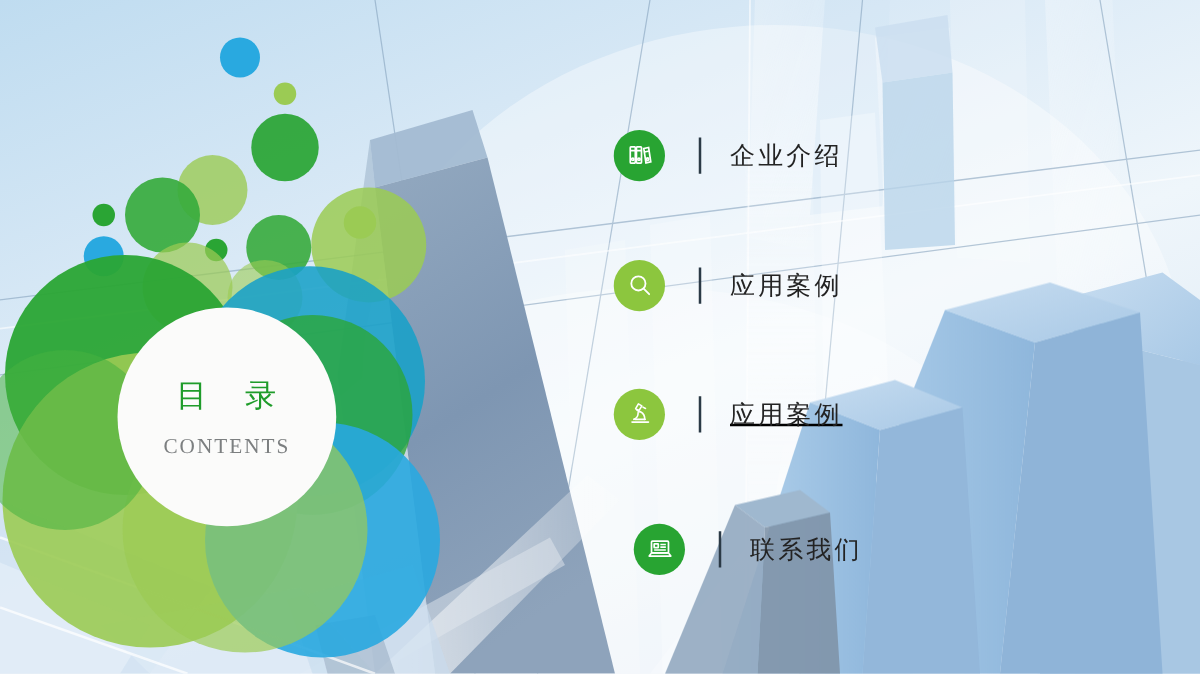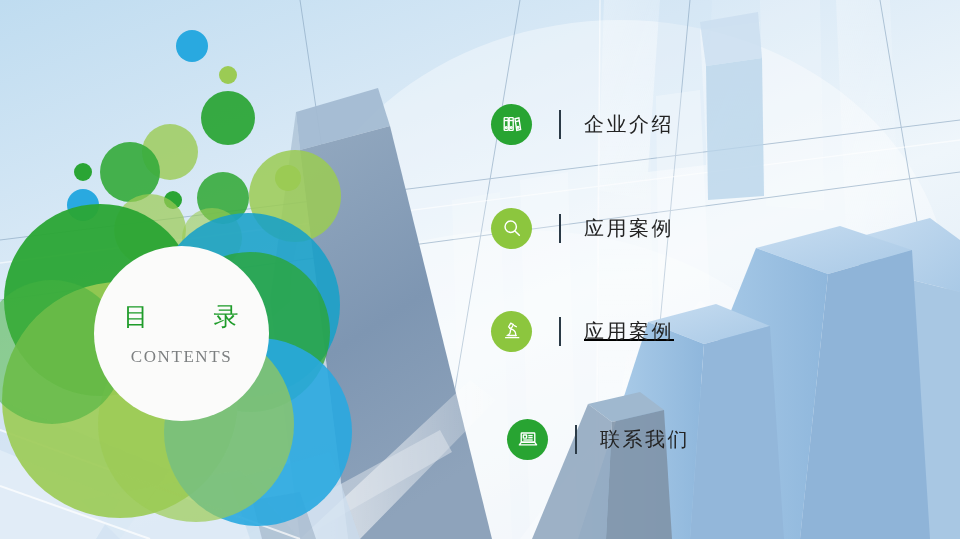--- a/index.html
+++ b/index.html
@@ -77,21 +77,21 @@
     z-index: 35;
     display: flex;
     flex-direction: column;
     align-items: center;
     justify-content: center;
   }
   #contents-circle .cn {
     font-size: 25px;
     color: #1f9c2a;
     letter-spacing: 1px;
-    font-family: Liberation Mono, monospace;
+    font-family: Liberation Serif, serif;
     margin-bottom: 14px;
     white-space: pre;
     text-align: right;
   }
   #contents-circle .en {
     font-size: 17px;
     color: #7c7f80;
     letter-spacing: 1.6px;
     font-family: "Liberation Serif", "DejaVu Serif", serif;
   }

